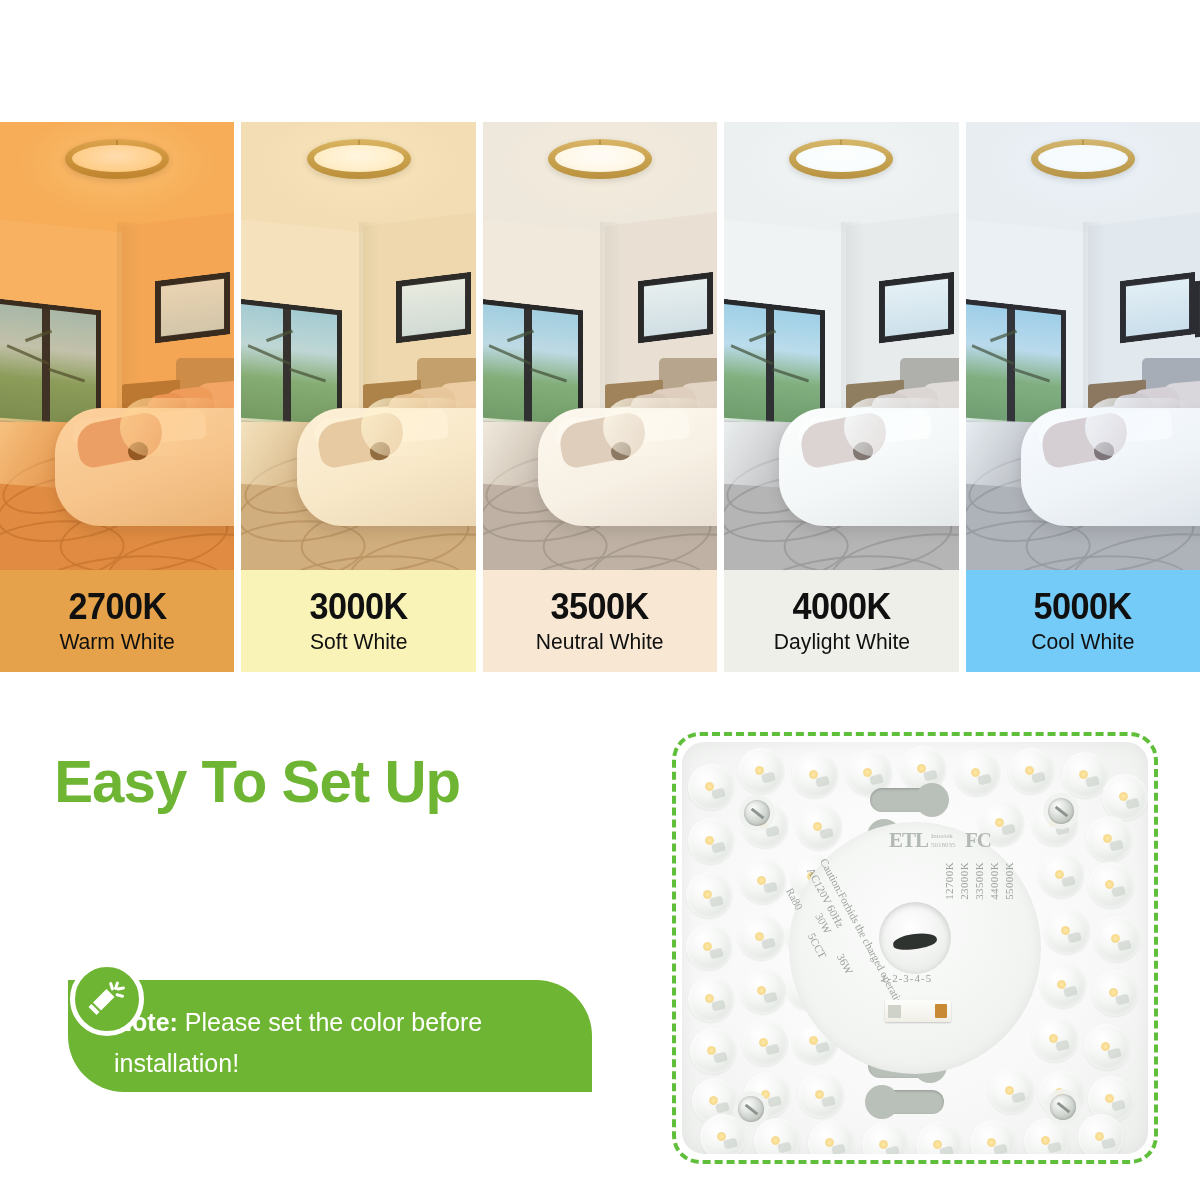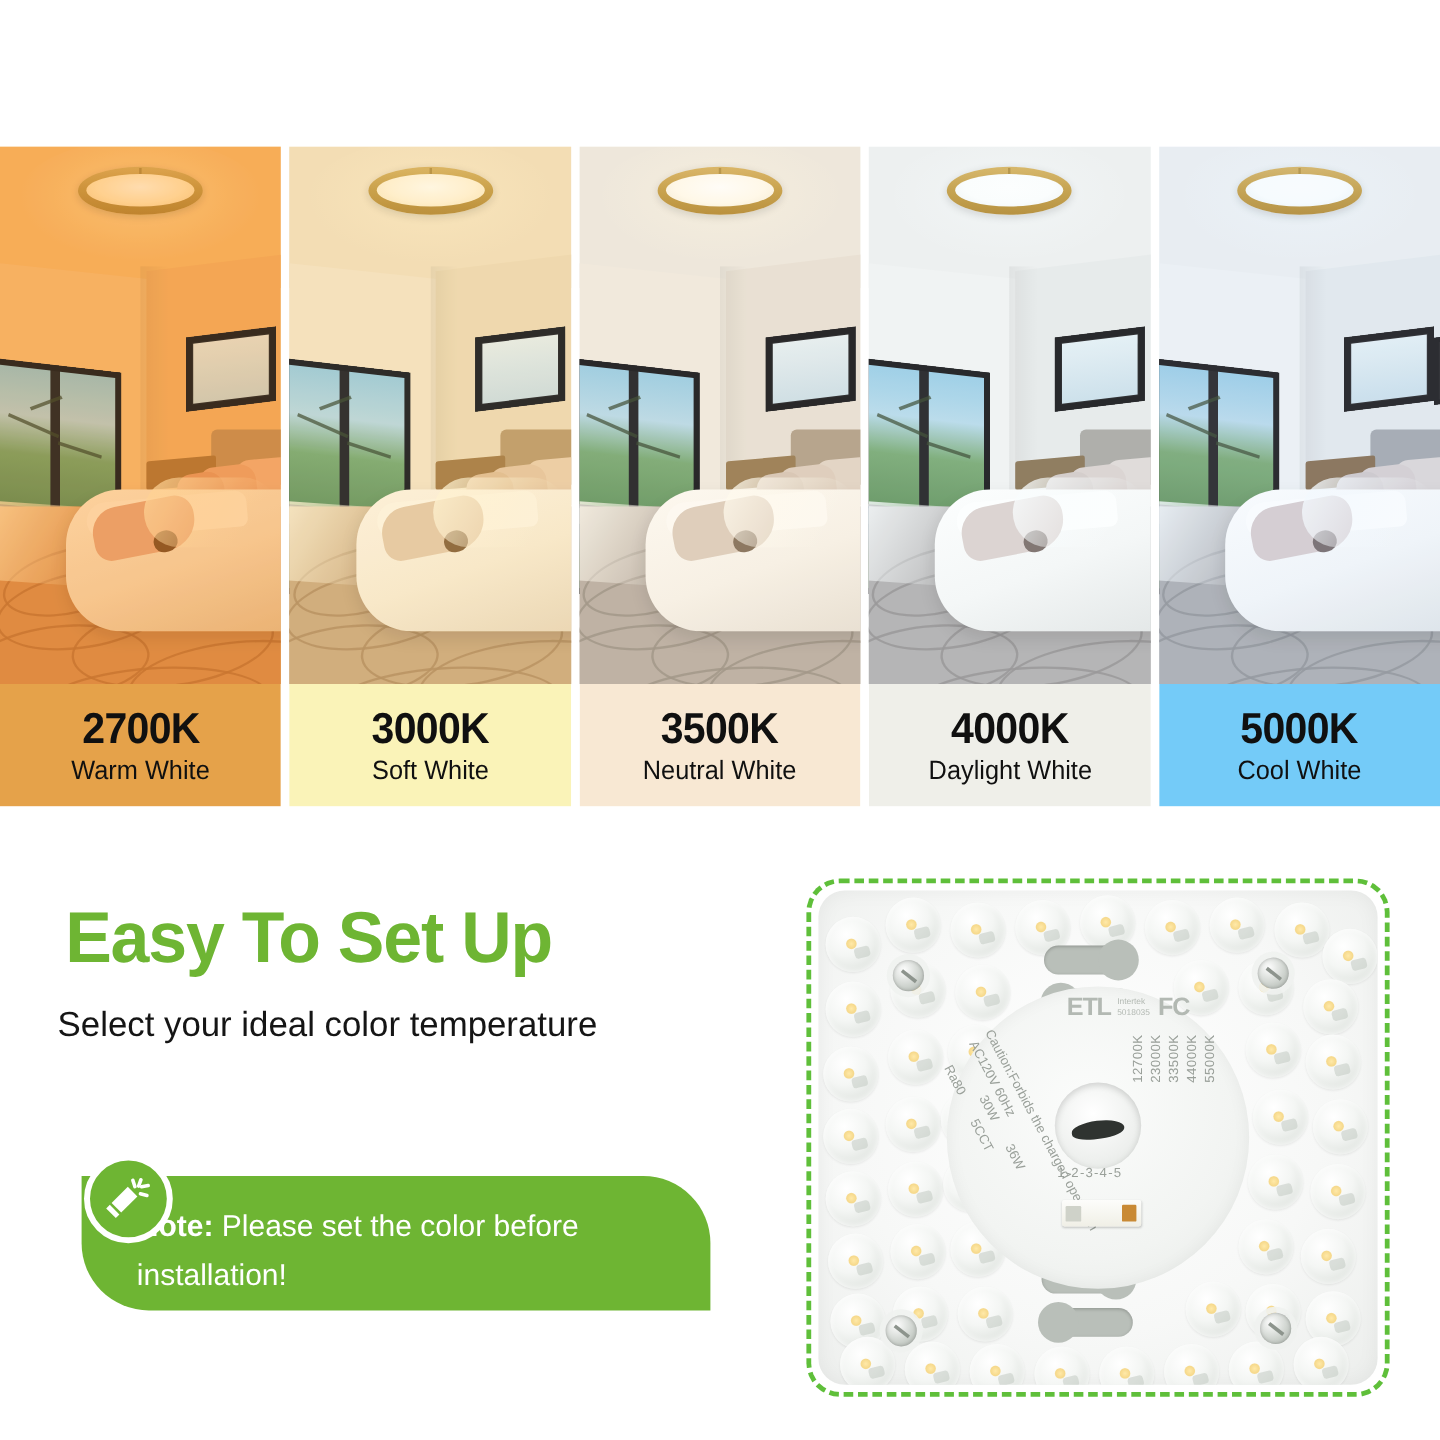--- a/index.html
+++ b/index.html
@@ -259,20 +259,21 @@
     border: 4px dashed #5FBF3A;
     border-radius: 28px;
   }
   .module-body {
     position: absolute; inset: 10px;
     border-radius: 22px;
     background:
       radial-gradient(ellipse at 48% 44%, #ffffff 0%, #f7f8f7 58%, #eceeec 100%);
     overflow: hidden;
     box-shadow: inset 0 0 18px rgba(0,0,0,0.05);
+    font-family: Liberation Serif, serif;
   }
   .led {
     position: absolute; width: 46px; height: 46px; border-radius: 50%;
     background:
       radial-gradient(circle at 38% 32%, #ffffff 0%, #f4f6f4 42%, #e3e7e3 74%, #d6dbd6 100%);
     box-shadow: inset 0 0 5px rgba(255,255,255,0.95),
                 0 1px 2px rgba(0,0,0,0.07);
   }
   .led::after {
     content: ""; position: absolute;
@@ -710,21 +711,20 @@
       </div>
     </div>
 
   </div>
 
   <div class="lower">
 
     <div class="setup-head">Easy To Set Up</div>
 
     <div class="setup-sub">
-      <div>Select your ideal color temperature</div>
     </div>
 
     <div class="note-wrap">
       <div class="note-box"></div>
       <div class="note-text">
         <b>Note:</b><span> Please set the color before installation!</span>
       </div>
       <div class="note-icon">
         <svg width="42" height="42" viewBox="0 0 42 42" aria-hidden="true">
           <g fill="#ffffff">

